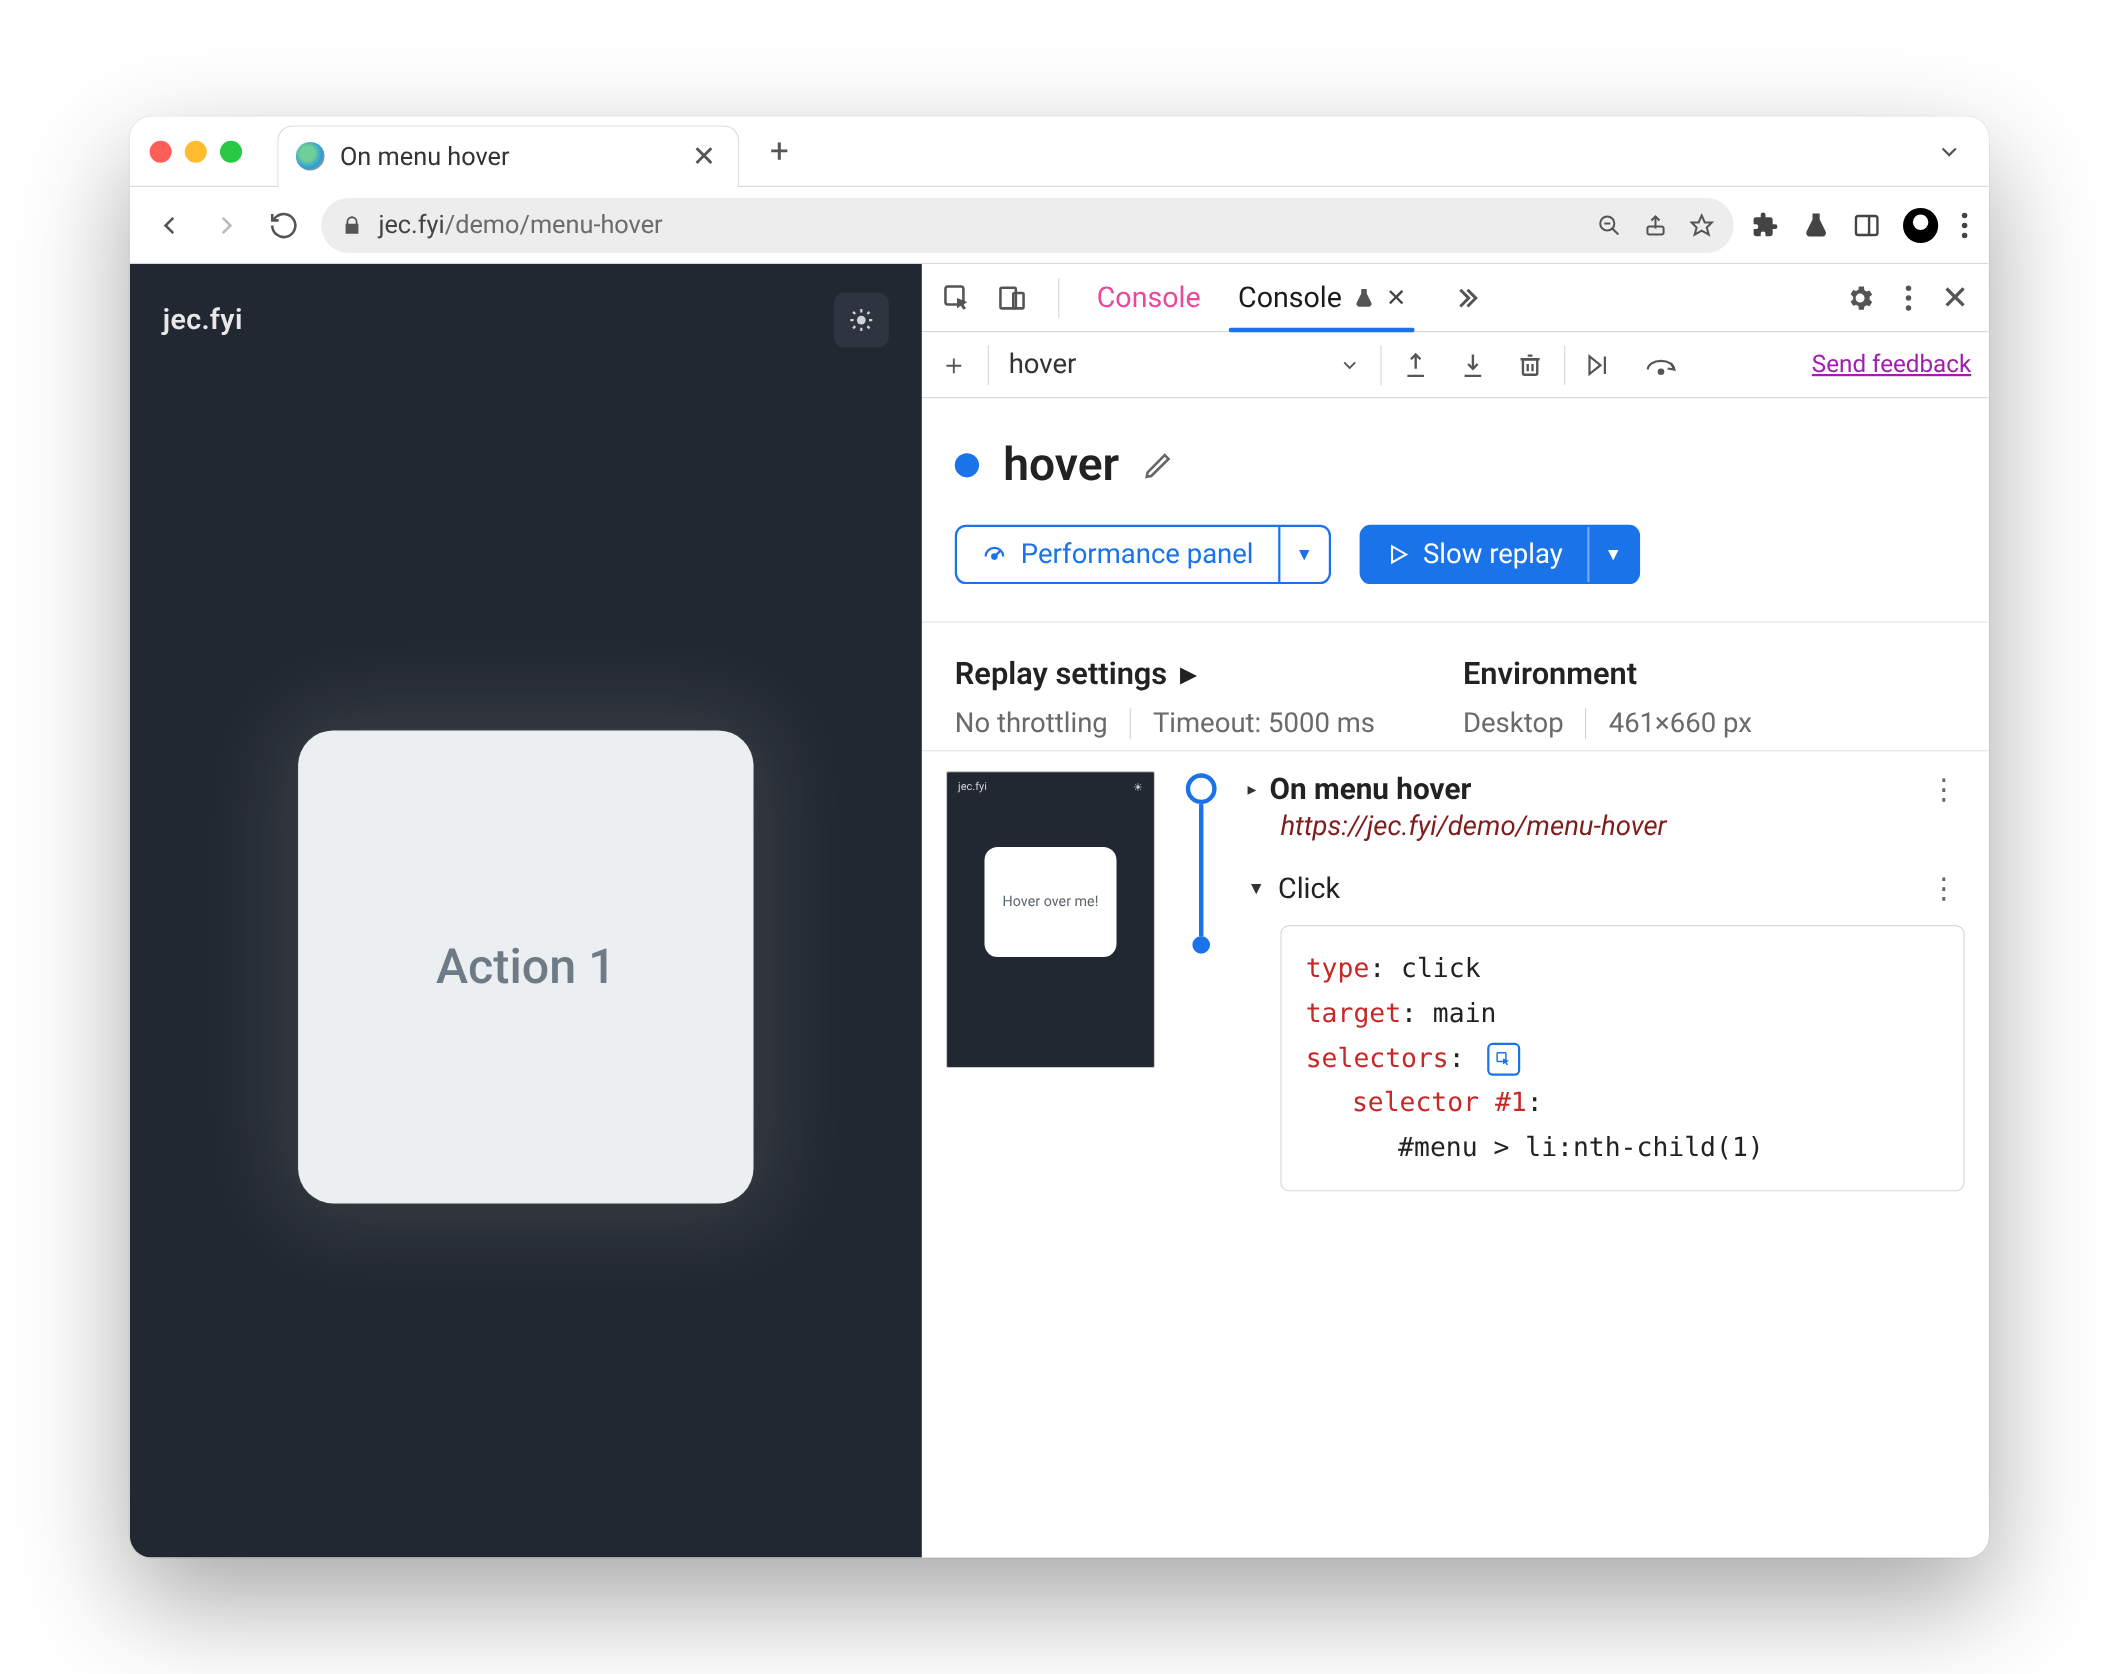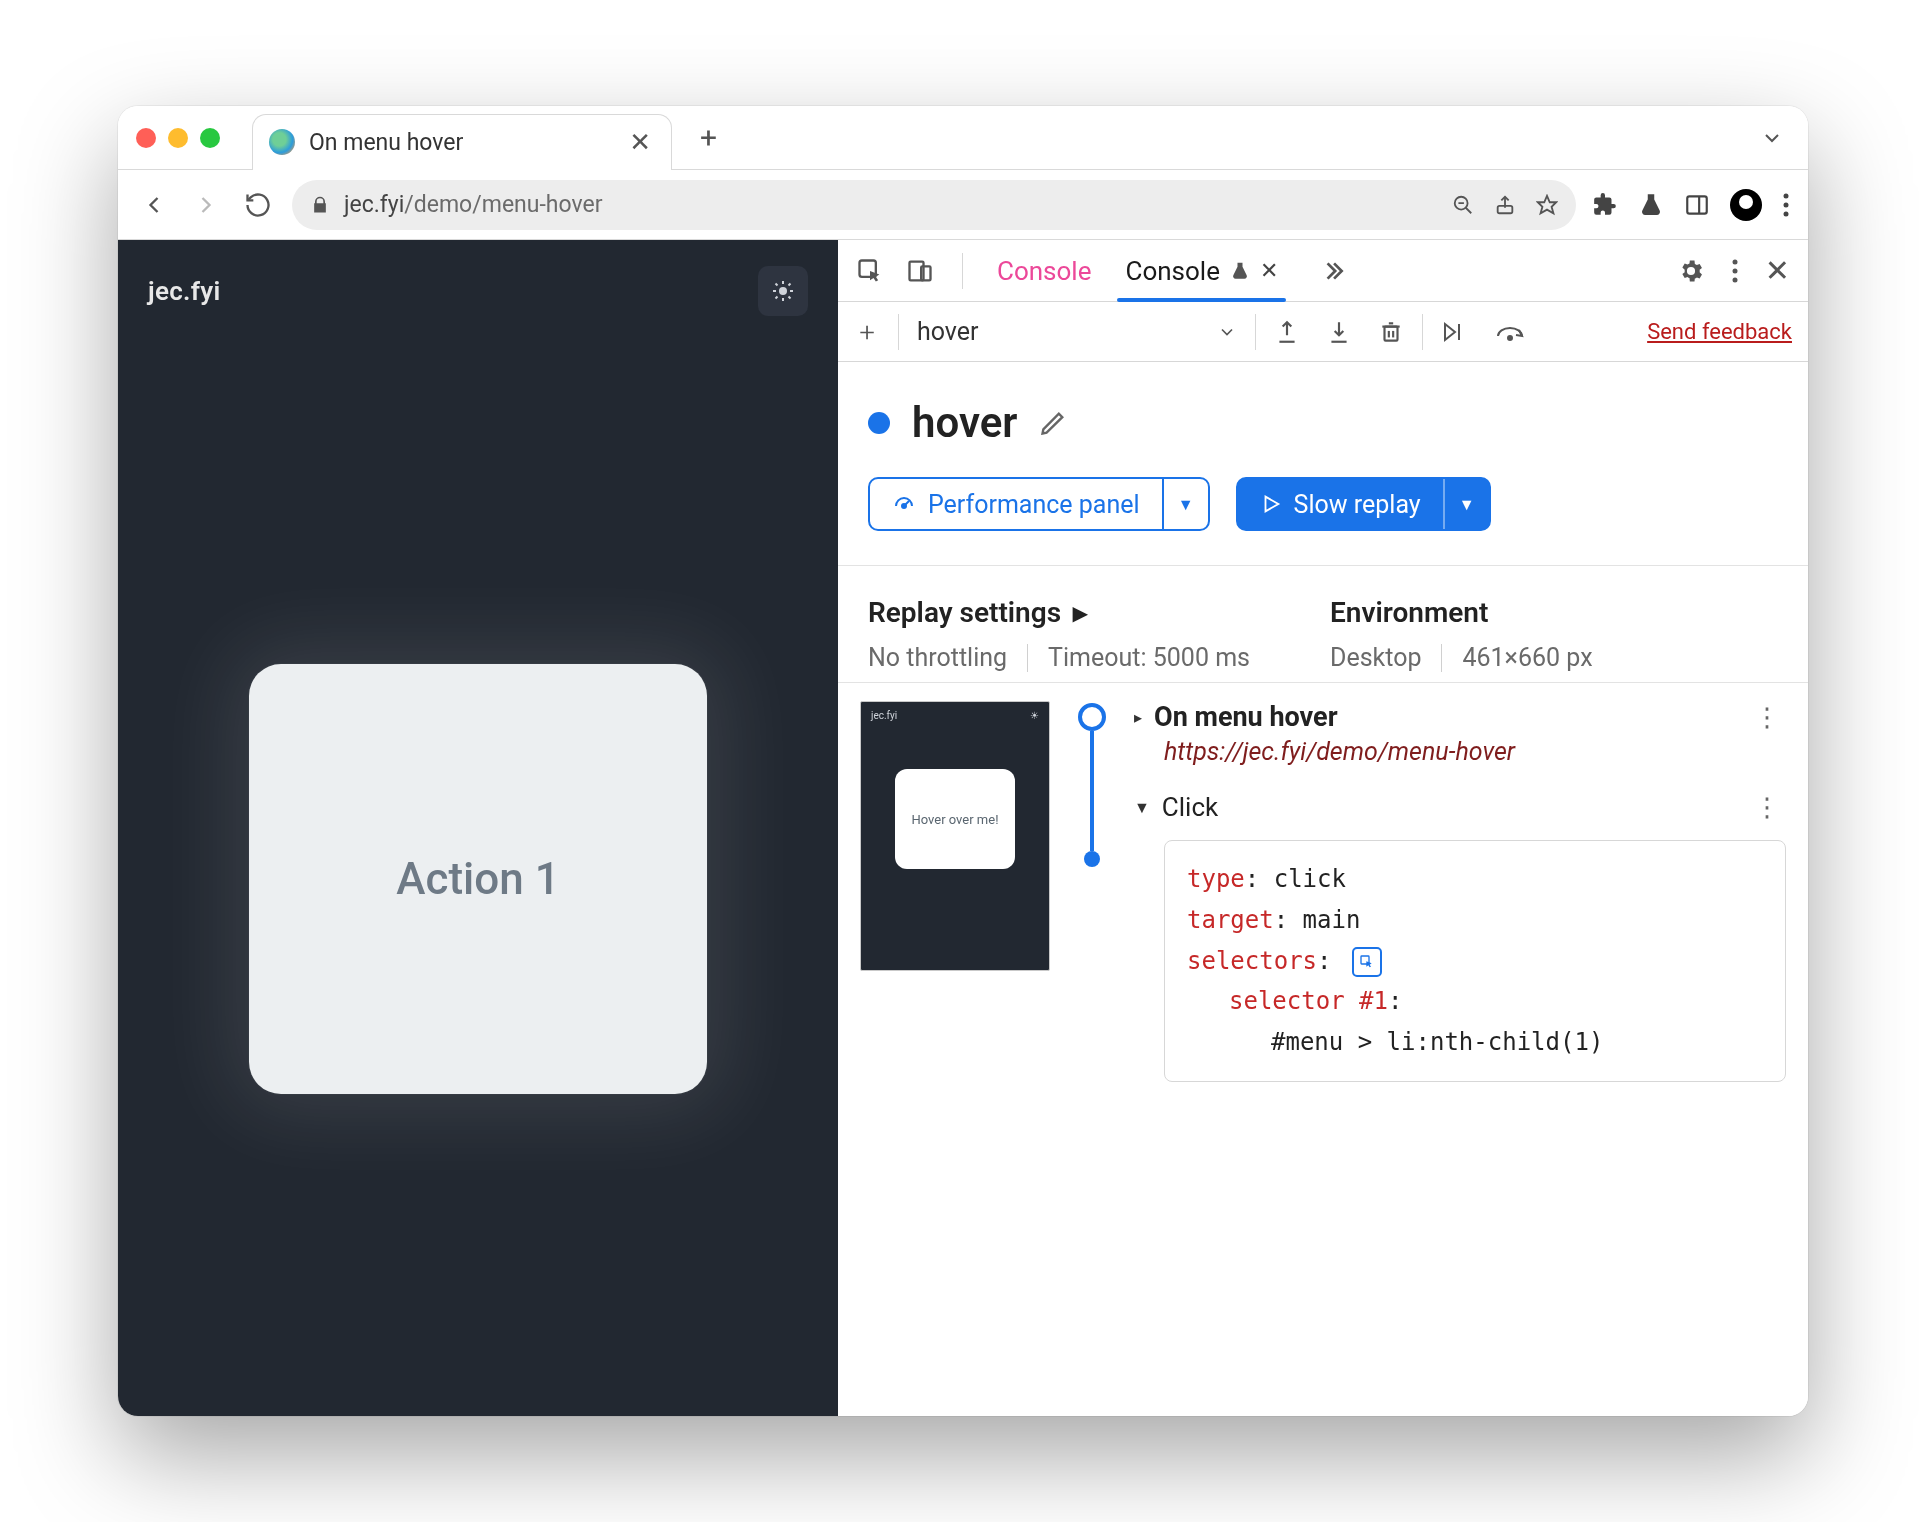--- a/index.html
+++ b/index.html
@@ -67,21 +67,21 @@
 
 .split{flex:1;display:flex;min-height:0;}
 .left{
   width:720px;background:#222831;color:#e8e8e8;position:relative;display:flex;flex-direction:column;
 }
 .left-header{display:flex;align-items:center;justify-content:space-between;padding:26px 30px;}
 .brand{font-size:26px;font-weight:600;letter-spacing:.3px;}
 .theme-btn{width:50px;height:50px;border-radius:10px;background:#2e3440;display:flex;align-items:center;justify-content:center;color:#cfd3da;}
 .card-wrap{flex:1;display:flex;align-items:center;justify-content:center;}
 .card{
-  width:458px;height:430px;background:#eceff1;border-radius:32px;display:flex;align-items:center;justify-content:center;
+  width:414px;height:430px;background:#eceff1;border-radius:32px;display:flex;align-items:center;justify-content:center;
   box-shadow:0 0 80px 20px rgba(255,255,255,.10), 0 0 0 1px rgba(255,255,255,.03);
   color:#6e7a86;font-size:44px;font-weight:500;
 }
 .right{flex:1;display:flex;flex-direction:column;min-width:0;background:#fff;}
 
 .dt-tabs{height:62px;border-bottom:1px solid #d7d7d7;display:flex;align-items:center;padding:0 18px;gap:22px;}
 .dt-ico{color:#555;display:flex;align-items:center;}
 .dt-sep{width:1px;height:36px;background:#d7d7d7;margin:0 6px;}
 .dt-tab{font-size:26px;color:#ec4899;padding:0 6px;position:relative;display:flex;align-items:center;gap:10px;}
 .dt-tab.active{color:#1a1a1a;}
@@ -89,21 +89,21 @@
 .dt-tab .flask{color:#555;}
 .dt-tab .x{font-size:22px;color:#444;}
 .dt-right{margin-left:auto;display:flex;gap:26px;align-items:center;color:#555;}
 
 .rec-bar{height:60px;border-bottom:1px solid #d7d7d7;display:flex;align-items:center;padding:0 16px;gap:18px;}
 .rec-bar .plus{font-size:26px;color:#555;}
 .rec-bar .vline{width:1px;height:36px;background:#d7d7d7;}
 .rec-select{flex:0 0 320px;font-size:25px;color:#333;display:flex;align-items:center;gap:10px;}
 .rec-select .chev{margin-left:auto;color:#555;}
 .rec-icons{display:flex;gap:26px;align-items:center;color:#555;}
-.feedback{margin-left:auto;font-size:22px;color:#b91c1c;text-decoration:underline;text-align:right;}
+.feedback{margin-left:auto;font-size:22px;color:#a21caf;text-decoration:underline;text-align:right;}
 
 .rec-head{padding:36px 30px 26px;}
 .title-row{display:flex;align-items:center;gap:22px;}
 .bluedot{width:22px;height:22px;border-radius:50%;background:#1a73e8;}
 .rec-title{font-size:42px;font-weight:600;color:#222;}
 .pencil{color:#666;}
 .btn-row{display:flex;gap:26px;margin-top:30px;}
 .splitbtn{display:flex;border:2px solid #1a73e8;border-radius:10px;overflow:hidden;height:54px;}
 .splitbtn .main{display:flex;align-items:center;gap:12px;padding:0 22px;font-size:25px;}
 .splitbtn .drop{width:46px;display:flex;align-items:center;justify-content:center;border-left:2px solid rgba(255,255,255,.4);}

